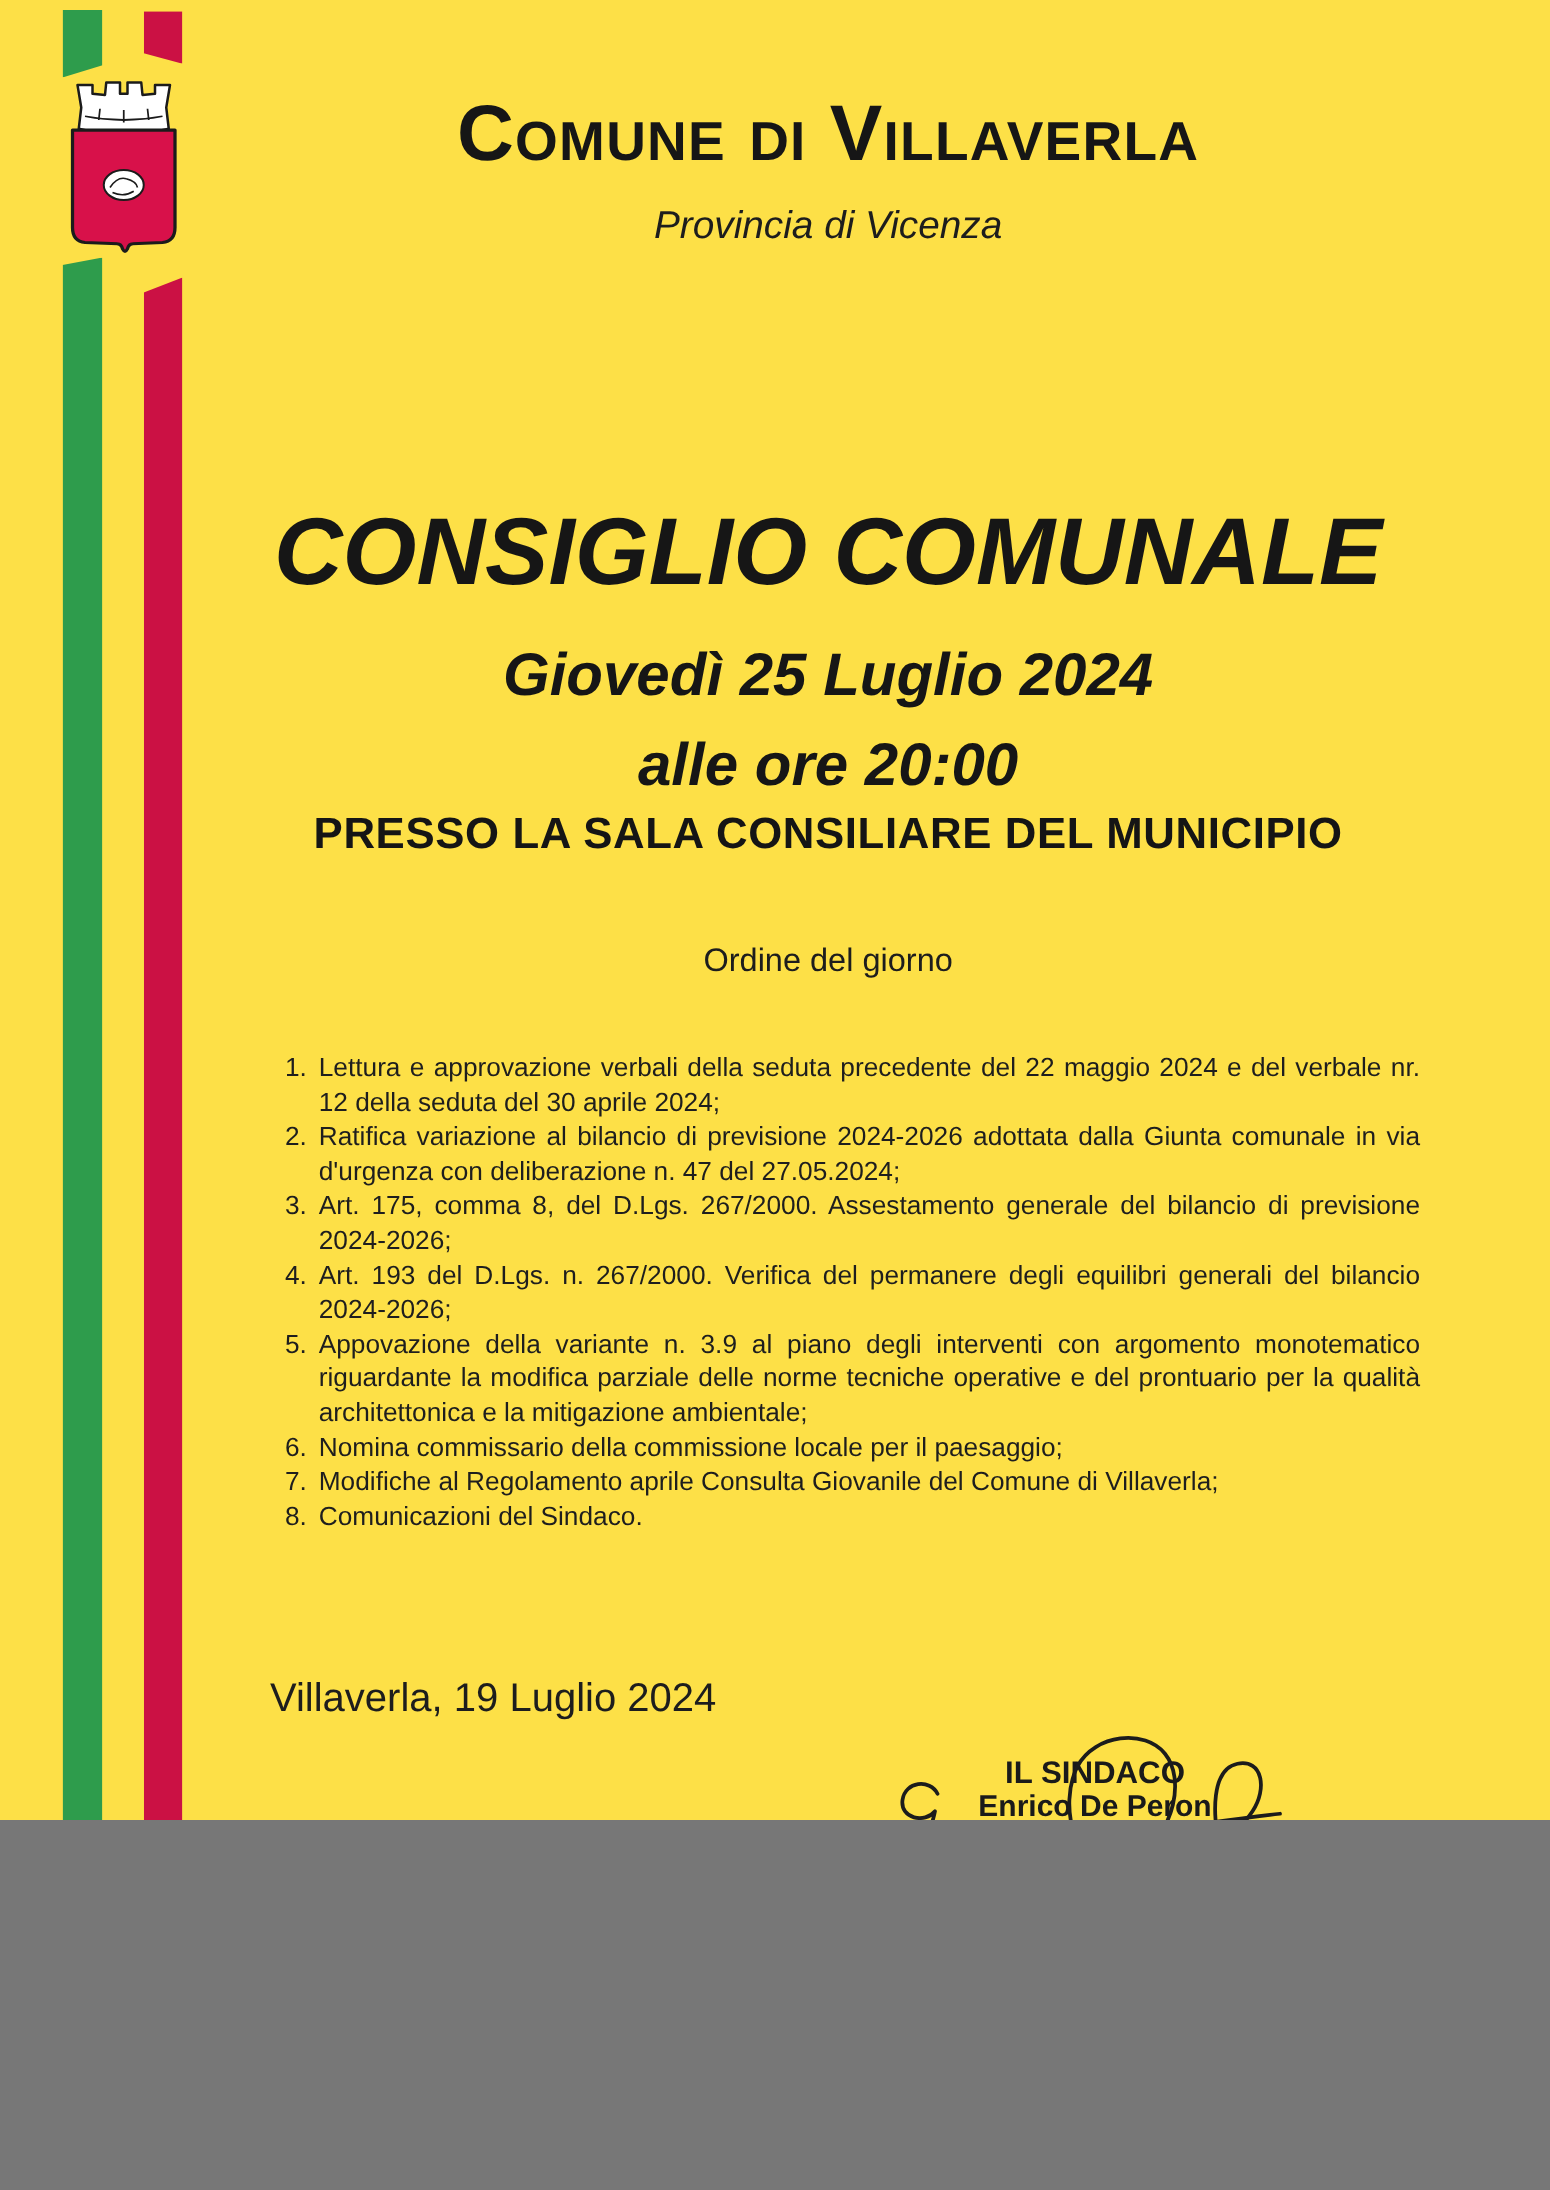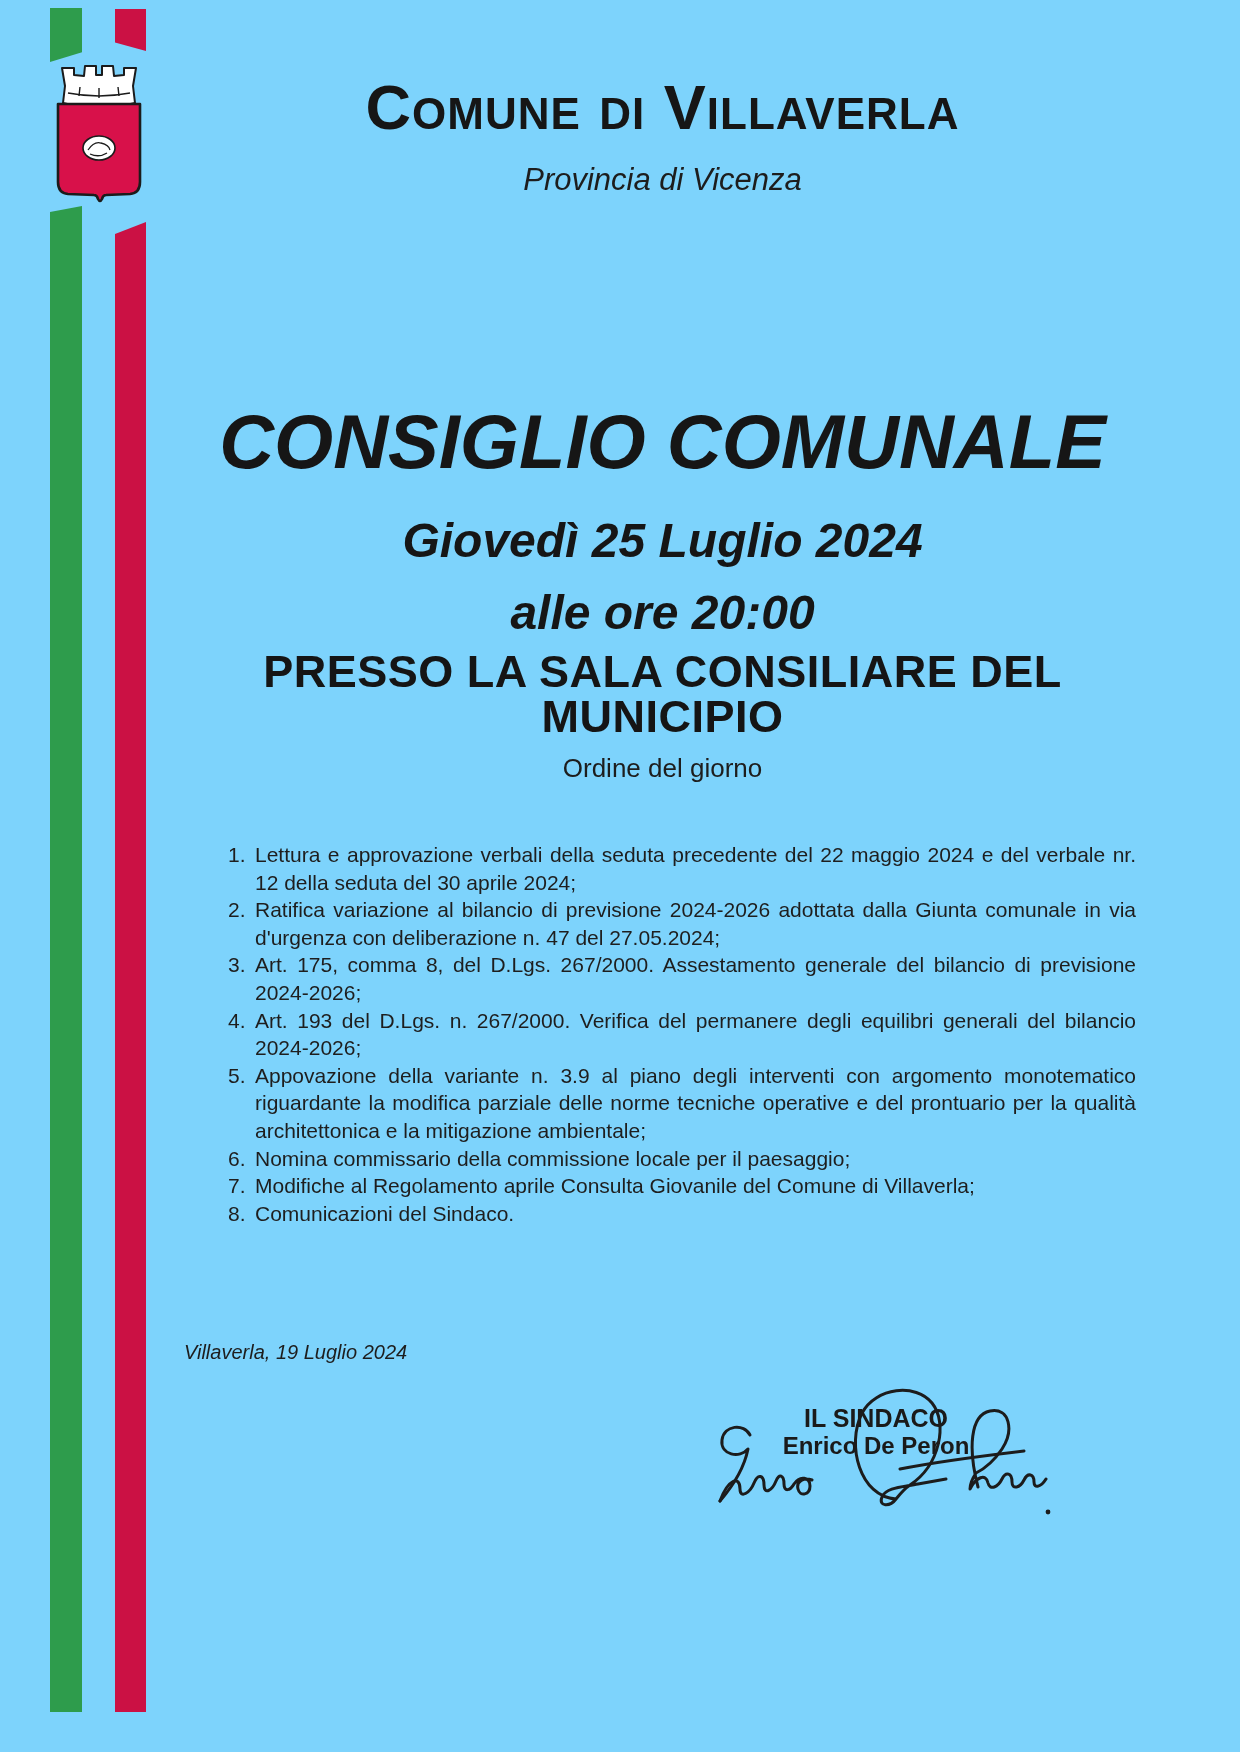--- a/index.html
+++ b/index.html
@@ -1,20 +1,20 @@
 <!DOCTYPE html>
 <html><head>
 <meta charset="utf-8">
 <style>
   html,body { margin:0; padding:0; background:#777; }
   .page {
     position:relative;
-    width:1240px; height:1752px;
+    width:1240px; height:1456px;
     margin:0 auto;
-    background:#7dd3fc;
+    background:#fde047;
     overflow:hidden;
     font-family:"Liberation Sans", sans-serif;
     color:#1b1b1b;
   }
   
   .stripe { position:absolute; }
   .stripe.green-top { left:50px; top:8px;  width:32px; height:54px;
     clip-path:polygon(0 0,100% 0,100% 82%,0 100%); }
   .stripe.red-top   { left:115px; top:9px; width:31px; height:42px;
     clip-path:polygon(0 0,100% 0,100% 100%,0 80%); }
@@ -26,31 +26,31 @@
   .emblem { position:absolute; left:50px; top:62px; width:98px; height:142px; }
   
   .center { position:absolute; left:190px; width:945px; text-align:center; }
   .head-municipality { top:76px;  font-size:63px; line-height:1; font-weight:bold;
     font-variant:small-caps; letter-spacing:1px; color:#161616; }
   .head-province { top:152px; font-size:31px; line-height:1; font-style:italic; color:#1d1d1d;margin-top:12px; }
   .notice-label  { top:263px; font-size:38px; line-height:1; font-weight:bold; letter-spacing:1px; color:#151515; }
   .council-title { top:404px; font-size:76px; line-height:1; font-weight:bold; font-style:italic; color:#161616; }
   .session-date  { top:517px; font-size:48px; line-height:1; font-weight:bold; font-style:italic; color:#161616; }
   .session-time  { top:589px; font-size:48px; line-height:1; font-weight:bold; font-style:italic; color:#161616; }
-  .venue-line    { top:649px; font-size:45px; line-height:1; font-weight:bold; letter-spacing:0.5px; color:#151515;text-align:center; }
+  .venue-line    { top:649px; font-size:35px; line-height:1; font-weight:bold; letter-spacing:0.5px; color:#151515;text-align:center; }
   .agenda-heading{ top:755px; font-size:26px; line-height:1; color:#1d1d1d; }
   
   .agenda { position:absolute; left:228px; top:841px; width:908px;
     margin:0; padding:0; list-style:none;
     font-size:21px; line-height:27.6px; color:#1e1e1e; }
   .agenda li { display:flex; margin:0; }
   .agenda .num { flex:0 0 27px; }
   .agenda .txt { flex:1; text-align:justify; }
   
-  .place-date { position:absolute; left:184px; top:1342px; font-size:20px; line-height:1; color:#1d1d1d;font-style:italic; }
+  .place-date { position:absolute; left:216px; top:1342px; font-size:32px; line-height:1; color:#1d1d1d; }
   .sig-block  { position:absolute; left:700px; top:1404px; width:352px;
     text-align:center; font-size:25px; line-height:28px; font-weight:bold; color:#1a1a1a; }
   .sig-block .sig-name { font-size:24px; }
   .signature-svg { position:absolute; left:660px; top:1385px; width:400px; height:148px; }
 </style>
 </head>
 <body>
 
 <div class="page">
 

